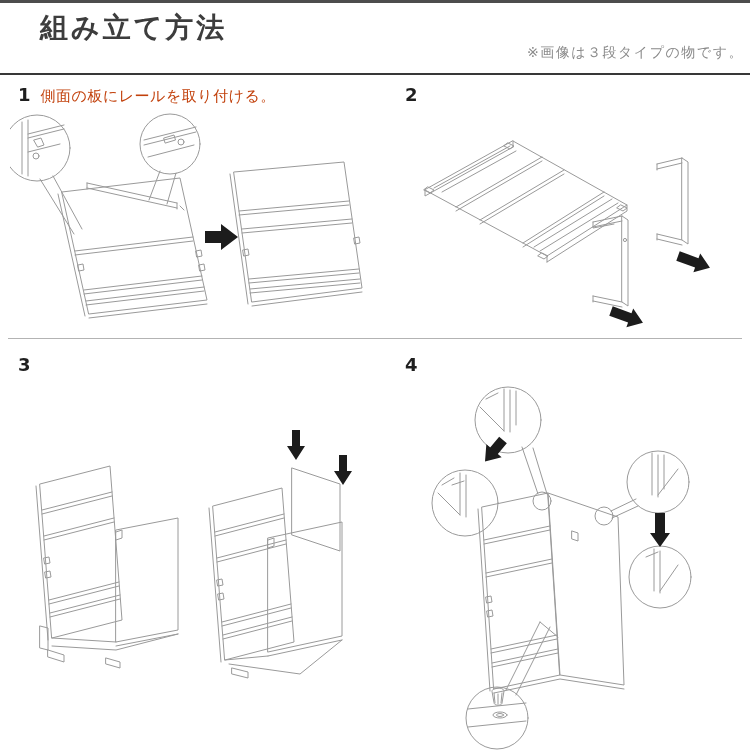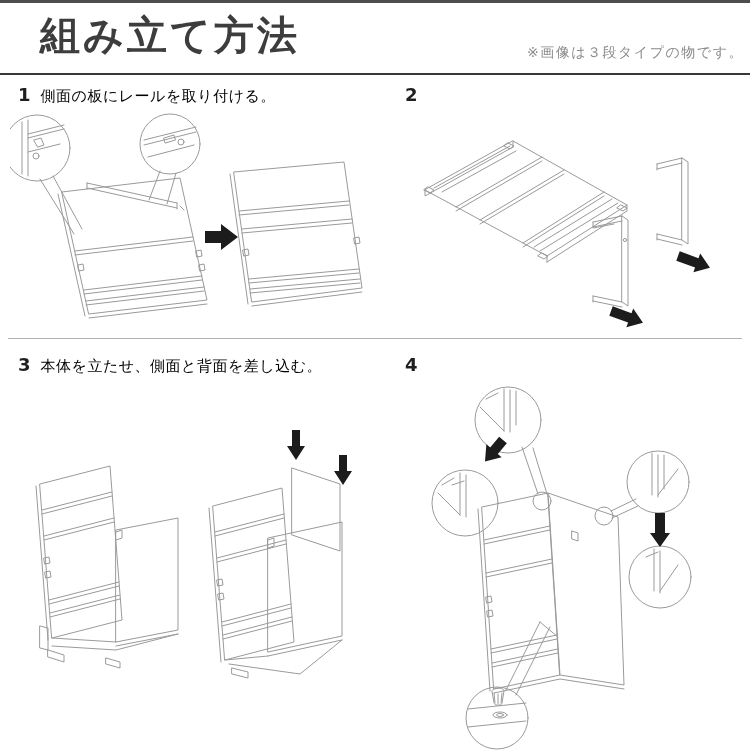--- a/index.html
+++ b/index.html
@@ -3,31 +3,31 @@
 <meta charset="utf-8">
 <style>
   html,body{margin:0;padding:0;background:#fff;}
   #page{
     position:relative;width:750px;height:750px;background:#ffffff;overflow:hidden;
     font-family:"DejaVu Sans","Liberation Sans",sans-serif;color:#2f2f2f;
   }
   .abs{position:absolute;}
   #top-bar{left:0;top:0;width:750px;height:3px;background:#4d4d4d;}
   #page-title{
-    left:40px;top:13px;font-size:40px;font-weight:bold;color:#3d3d3d;
+    left:40px;top:13px;font-size:28px;font-weight:bold;color:#3d3d3d;
     letter-spacing:3px;line-height:1.1;white-space:nowrap;
   }
   #type-note{
     right:6px;top:44px;font-size:14px;color:#8a8a8a;letter-spacing:1.5px;white-space:nowrap;
   }
   #header-rule{left:0;top:73px;width:750px;height:2px;background:#383838;}
   #section-rule{left:8px;top:338px;width:734px;height:1px;background:#b3b3b3;}
   .step-label{display:flex;align-items:baseline;gap:10px;}
   .step-num{font-size:18px;font-weight:bold;color:#1f1f1f;}
-  .step-text{font-size:15px;color:#000000;letter-spacing:0.5px;white-space:nowrap;}
+  .step-text{font-size:15px;color:#c2410c;letter-spacing:0.5px;white-space:nowrap;}
   svg{display:block;}
   .ln{stroke:#9a9a9a;stroke-width:1;fill:none;stroke-linecap:round;stroke-linejoin:round;}
   .blk{fill:#1c1c1c;stroke:none;}
 </style>
 </head>
 <body>
 
 <div id="page">
 
   <div id="top-bar" class="abs"></div>
@@ -126,21 +126,20 @@
     </g>
     <g>
       <g transform="translate(221,201) rotate(-160)">
         <path class="blk" d="M0,-5 H20 V-10 L34,0 L20,10 V5 H0 Z" transform="scale(-1,1)"></path>
       </g>
     </g>
   </svg>
 
   <div class="abs step-label" style="left:18px;top:354px;">
     <span class="step-num">3</span>
-    <span class="step-text">本体を立たせ、側面と背面を差し込む。</span>
   </div>
 
   <div class="abs step-label" style="left:405px;top:354px;">
     <span class="step-num">4</span>
   </div>
 
   <svg class="abs" style="left:10px;top:388px;" width="360" height="355" viewBox="0 0 360 355">
     <g class="ln">
 
       <path d="M30,96 L100,78 L112,232 L42,250 Z"></path>

